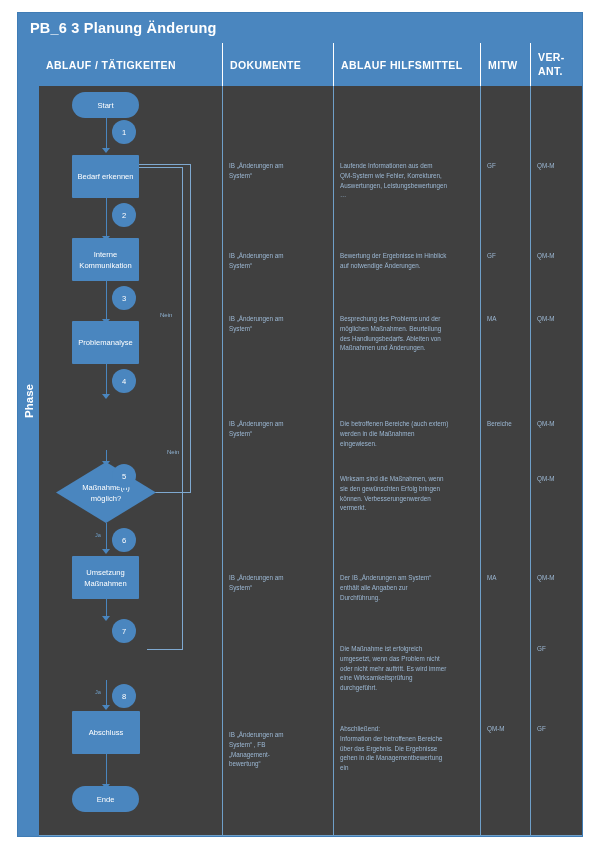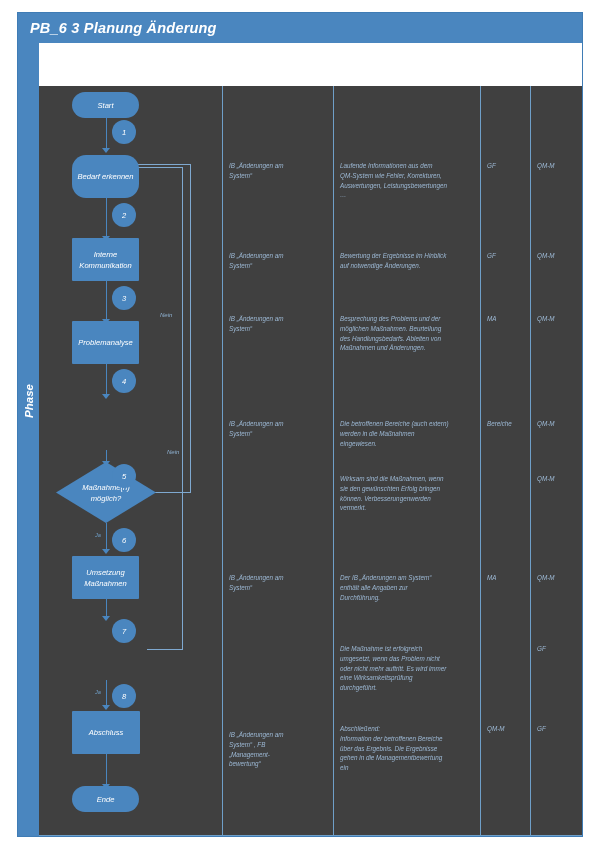--- a/index.html
+++ b/index.html
@@ -1,20 +1,20 @@
 <!DOCTYPE html>
 <html><head>
 <meta charset="utf-8">
 <style>
   html,body{margin:0;padding:0;background:#ffffff;}
   body{
     font-family:"Liberation Sans", sans-serif;
     width:600px;height:849px;position:relative;overflow:hidden;
   }
-  #root{position:absolute;left:0;top:0;width:600px;height:849px;font-style:italic;}
+  #root{position:absolute;left:0;top:0;width:600px;height:849px;}
 
   
   .frame{
     position:absolute;left:17px;top:12px;width:566px;height:825px;
     border:1px solid #3f7cb5;box-sizing:border-box;background:#ffffff;
   }
   .title-bar{
     position:absolute;left:18px;top:13px;width:564px;height:30px;
     background:#4a86bf;color:#ffffff;
     font-size:14.5px;font-weight:bold;letter-spacing:.2px;
@@ -113,20 +113,33 @@
 <div id="root">
 
   <div class="frame"></div>
 
   <div class="title-bar">PB_6 3 Planung Änderung</div>
 
   <div class="phase-strip">
     <span>Phase</span>
   </div>
 
+  <div class="hdr-row">
+    <div class="hdr-cell" style="left:0px;width:183px;">ABLAUF / TÄTIGKEITEN</div>
+    <div class="hdr-cell" style="left:184px;width:110px;">DOKUMENTE</div>
+    <div class="hdr-cell" style="left:295px;width:146px;">ABLAUF HILFSMITTEL</div>
+    <div class="hdr-cell" style="left:442px;width:49px;">MITW</div>
+    <div class="hdr-cell" style="left:492px;width:51px;white-space:pre-line;line-height:1.25;">VER-
+ANT.</div>
+
+    <div class="hdr-sep" style="left:183px;"></div>
+    <div class="hdr-sep" style="left:294px;"></div>
+    <div class="hdr-sep" style="left:441px;"></div>
+    <div class="hdr-sep" style="left:491px;"></div>
+  </div>
 
   <div class="body-area">
 
     <div class="col-sep" style="left:183px;"></div>
     <div class="col-sep" style="left:294px;"></div>
     <div class="col-sep" style="left:441px;"></div>
     <div class="col-sep" style="left:491px;"></div>
     <div class="body-bottom"></div>
 
     <div class="txt" style="left:190px;top:75px;width:100px;">IB „Änderungen am
@@ -230,21 +243,21 @@
       <div class="loopline h" style="left:74px;top:81px;width:70px;"></div>
       <div class="arrow-left" style="left:71px;top:77px;border-right-color:#7fa9d0;"></div>
 
       <div class="edge-label" style="left:121px;top:226px;">Nein</div>
       <div class="edge-label" style="left:128px;top:363px;">Nein</div>
       <div class="edge-label ja" style="left:56px;top:446px;">Ja</div>
       <div class="edge-label ja" style="left:56px;top:603px;">Ja</div>
 
       <div class="node term" style="left:33px;top:6px;width:67px;height:26px;">Start</div>
 
-      <div class="node proc" style="left:33px;top:69px;width:67px;height:43px;border-radius:14px;" style-note="">Bedarf erkennen</div>
+      <div class="node proc" style="left:33px;top:69px;width:67px;height:43px;" style-note="">Bedarf erkennen</div>
 
       <div class="node proc" style="left:33px;top:152px;width:67px;height:43px;white-space:pre-line;">Interne
 Kommunikation</div>
 
       <div class="node proc" style="left:33px;top:235px;width:67px;height:43px;">Problemanalyse</div>
 
 
       <div class="diamond" style="left:17px;top:376px;width:100px;height:61px;">
         <div class="dshape"></div>
         <div class="dlabel" style="white-space:pre-line;">Maßnahme(n)

